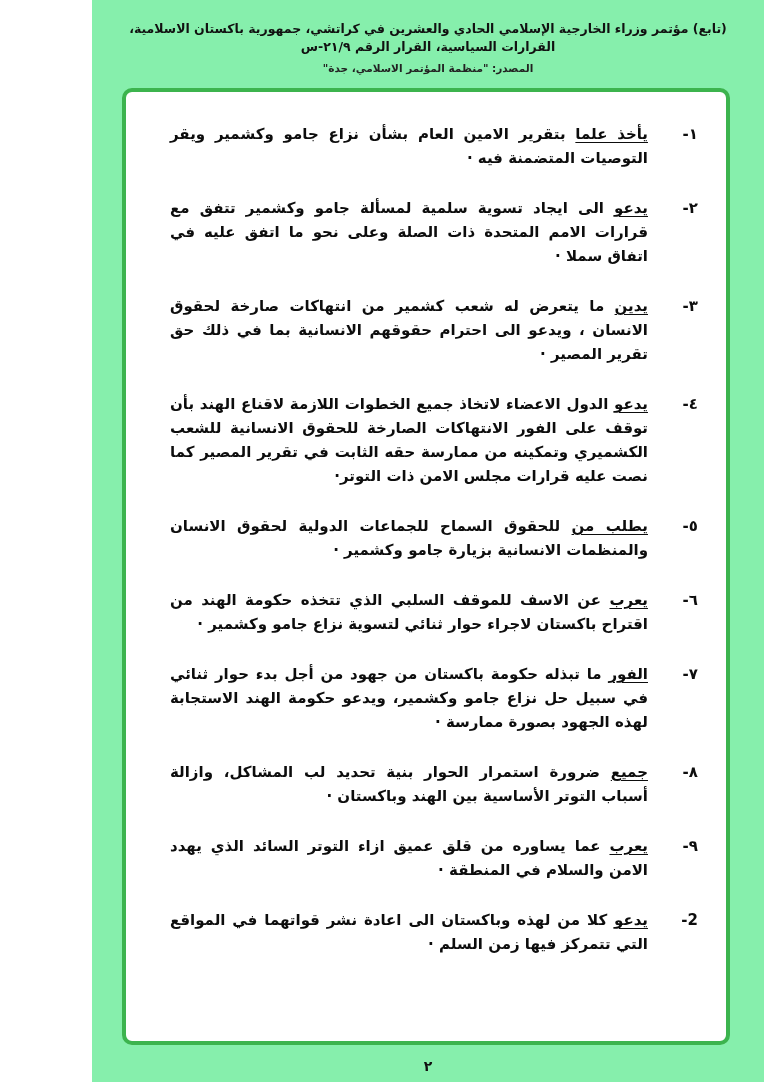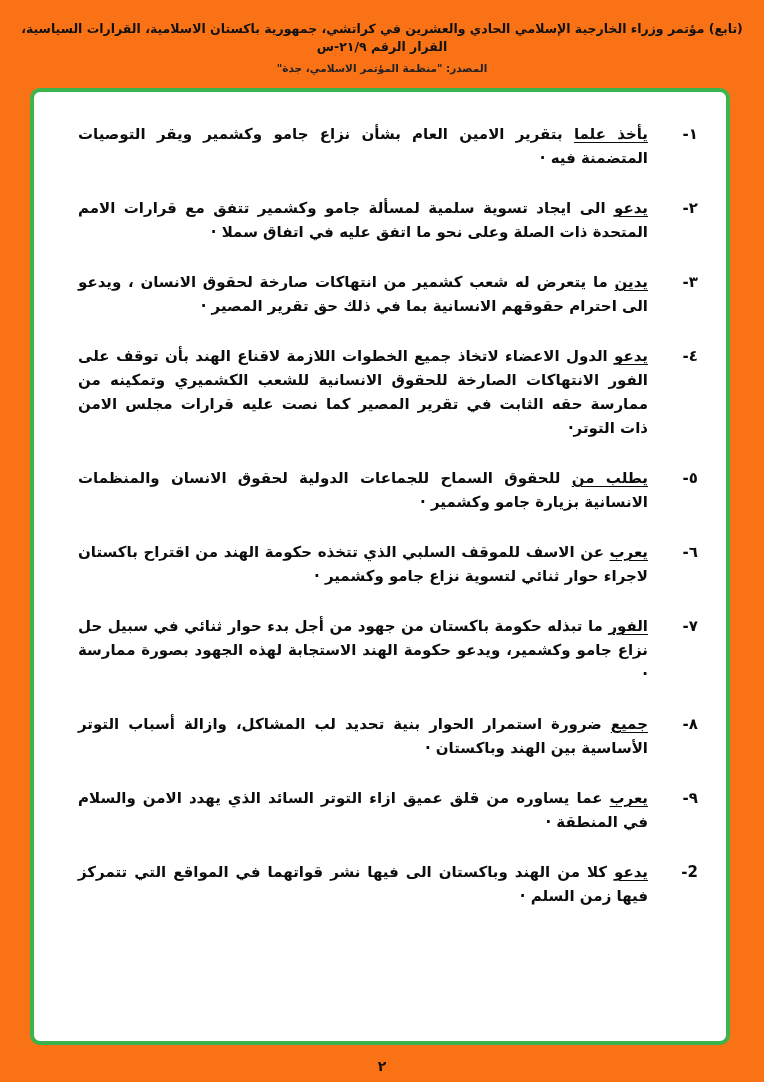--- a/index.html
+++ b/index.html
@@ -3,23 +3,23 @@
 <meta charset="utf-8">
 <style>
   html, body {
     margin: 0;
     padding: 0;
     background: #ffffff;
     font-family: "DejaVu Sans", sans-serif;
   }
   .page {
     position: relative;
-    width: 764px;
+    width: 672px;
     height: 1082px;
-    background: #f97316;
+    background: #86efac;
     direction: rtl;
     overflow: hidden;
     color: #111111;
   }
   .header {
     padding-top: 20px;
     text-align: center;
   }
   .header-line1 {
     font-size: 12.5px;
@@ -133,20 +133,20 @@
       <span class="item-text"><span class="lead">جميع</span><span> ضرورة استمرار الحوار بنية تحديد لب المشاكل، وازالة أسباب التوتر الأساسية بين الهند وباكستان ·</span></span>
     </div>
 
     <div class="item">
       <span class="item-number">٩-</span>
       <span class="item-text"><span class="lead">يعرب</span><span> عما يساوره من قلق عميق ازاء التوتر السائد الذي يهدد الامن والسلام في المنطقة ·</span></span>
     </div>
 
     <div class="item">
       <span class="item-number">2-</span>
-      <span class="item-text"><span class="lead">يدعو</span><span> كلا من الهند وباكستان الى فيها نشر قواتهما في المواقع التي تتمركز فيها زمن السلم ·</span></span>
+      <span class="item-text"><span class="lead">يدعو</span><span> كلا من لهذه وباكستان الى اعادة نشر قواتهما في المواقع التي تتمركز فيها زمن السلم ·</span></span>
     </div>
 
   </div>
 
   <div class="page-number">٢</div>
 
 </div>
 
 </body></html>

